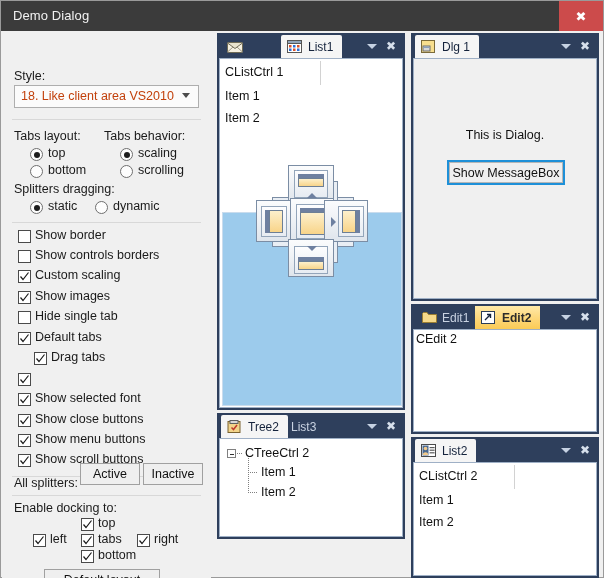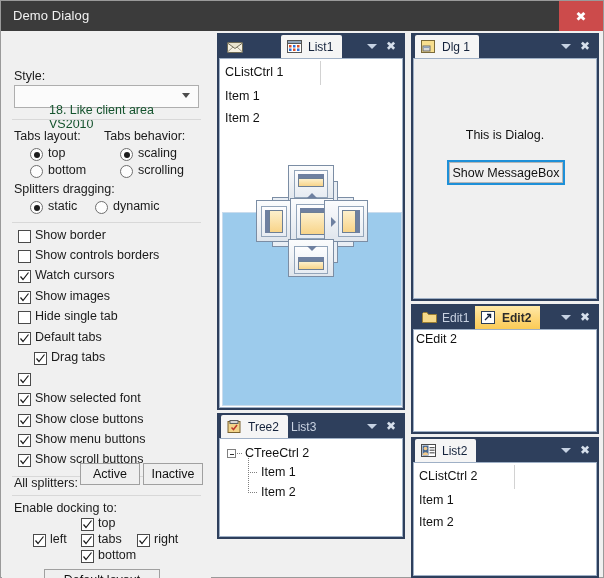--- a/index.html
+++ b/index.html
@@ -24,21 +24,21 @@
                 color:#ffffff;font-size:13px;font-weight:bold;}
 
   
   .leftpane{position:absolute;left:1px;top:30px;width:209px;height:547px;
             background:#f0f0f0;}
   .lbl{position:absolute;font-size:12.5px;color:#1a1a1a;white-space:nowrap;}
   .sep{position:absolute;height:1px;background:#d8d8d8;left:10px;width:189px;}
 
   .combo{position:absolute;left:12px;top:54px;width:185px;height:23px;
          border:1px solid #aeaeae;background:#fbfbfb;box-sizing:border-box;}
-  .combo .cv{position:absolute;left:6px;top:17px;font-size:12.5px;color:#14532d;margin-left:28px;}
+  .combo .cv{position:absolute;left:6px;top:3px;font-size:12.5px;color:#c2410c;}
   .combo .arr{position:absolute;right:7px;top:7px;width:9px;height:5px;}
   .combo .arr:before{content:"";position:absolute;left:0;top:0;
         border-left:4.5px solid transparent;border-right:4.5px solid transparent;
         border-top:5px solid #4c4c4c;}
 
   .radio{position:absolute;width:13px;height:13px;border-radius:50%;
          border:1px solid #6f6f6f;background:#fdfdfd;box-sizing:border-box;}
   .radio.on:after{content:"";position:absolute;left:2.5px;top:2.5px;
          width:6px;height:6px;border-radius:50%;background:#1d1d1d;}
 
@@ -149,21 +149,21 @@
 
     <div class="cbx" style="left:16px;top:199px;"></div>
     <div class="lbl" style="left:33px;top:197px;">Show border</div>
     <div class="cbx" style="left:16px;top:219px;"></div>
     <div class="lbl" style="left:33px;top:217px;">Show controls borders</div>
     <div class="cbx on" style="left:16px;top:239px;">
       <svg width="11" height="11" viewBox="0 0 11 11">
           <path d="M1.5 5.5 L4 8.5 L9.5 1.5" stroke="#1a1a1a" stroke-width="1.2" fill="none"></path>
         </svg>
     </div>
-    <div class="lbl" style="left:33px;top:237px;">Watch cursors</div>
+    <div class="lbl" style="left:33px;top:237px;">Custom scaling</div>
 
     <div class="cbx on" style="left:16px;top:260px;">
       <svg width="11" height="11" viewBox="0 0 11 11">
           <path d="M1.5 5.5 L4 8.5 L9.5 1.5" stroke="#1a1a1a" stroke-width="1.2" fill="none"></path>
         </svg>
     </div>
     <div class="lbl" style="left:33px;top:258px;">Show images</div>
     <div class="cbx" style="left:16px;top:280px;"></div>
     <div class="lbl" style="left:33px;top:278px;">Hide single tab</div>
 

